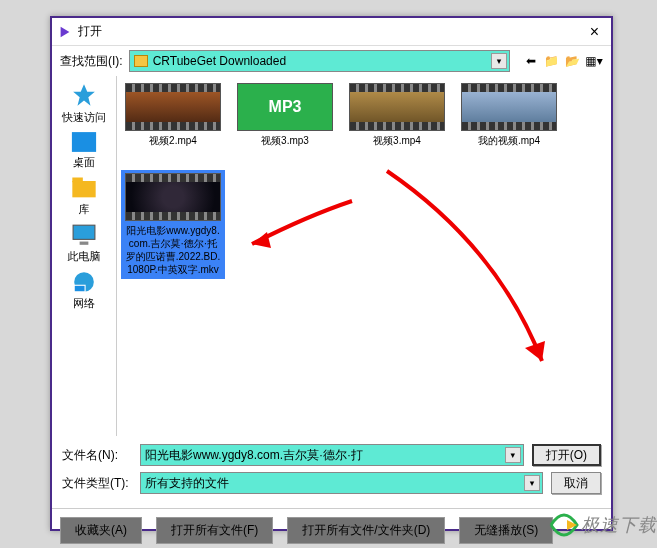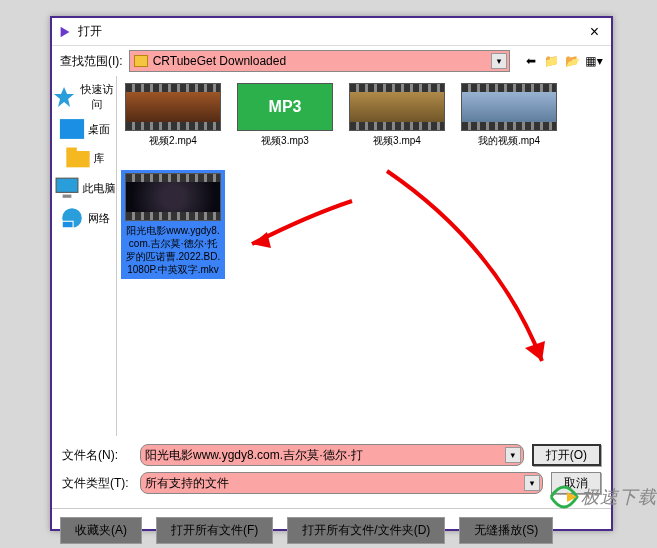--- a/index.html
+++ b/index.html
@@ -4,47 +4,47 @@
 <style>
 * { box-sizing: border-box; margin: 0; padding: 0; font-family: "Microsoft YaHei", "SimSun", sans-serif; }
 body { background: #d8d8d8; width: 657px; height: 548px; position: relative; overflow: hidden; }
 .outer { position: absolute; left: 50px; top: 16px; width: 563px; height: 515px; background: #fff; border: 2px solid #4a2a8a; box-shadow: 0 0 6px rgba(0,0,0,.3); }
 .titlebar { height: 28px; display: flex; align-items: center; padding: 0 6px; border-bottom: 1px solid #ddd; }
 .t-icon { width: 14px; height: 14px; margin-right: 6px; }
 .t-text { font-size: 12px; flex: 1; }
 .t-close { font-size: 16px; padding: 0 6px; cursor: pointer; }
 .row-lookup { display: flex; align-items: center; padding: 4px 8px; gap: 6px; }
 .lbl { font-size: 12px; white-space: nowrap; }
-.combo { flex: 1; height: 22px; border: 1px solid #888; display: flex; align-items: center; padding: 0 4px; font-size: 12px; background: #fca5a5; position: relative; }
+.combo { flex: 1; height: 22px; border: 1px solid #888; display: flex; align-items: center; padding: 0 4px; font-size: 12px; background: #5eead4; position: relative; }
 .combo .fico { width: 14px; height: 12px; background: #f5c542; border: 1px solid #b8860b; margin-right: 5px; }
 .combo .arrow { position: absolute; right: 2px; top: 2px; width: 16px; height: 16px; background: #e8e8e8; border: 1px solid #999; display: flex; align-items: center; justify-content: center; font-size: 9px; }
 .navicons { display: flex; gap: 3px; margin-left: 6px; }
 .navicons span { width: 18px; height: 18px; display: flex; align-items: center; justify-content: center; font-size: 12px; }
 .main { display: flex; height: 360px; }
 .sidebar { width: 64px; display: flex; flex-direction: column; align-items: center; padding-top: 6px; gap: 6px; }
-.s-item { display: flex; flex-direction: row; align-items: center; gap: 2px; cursor: pointer; }
+.s-item { display: flex; flex-direction: column; align-items: center; gap: 2px; cursor: pointer; }
 .s-item .lab { font-size: 11px; text-align: center; }
 .filearea { flex: 1; border-left: 1px solid #ccc; padding: 4px; display: flex; flex-wrap: wrap; align-content: flex-start; gap: 8px; overflow: auto; position: relative; }
 .file { width: 104px; display: flex; flex-direction: column; align-items: center; padding: 3px; cursor: pointer; }
 .file.selected { background: #3b82f6; }
 .thumb { width: 96px; height: 48px; background: #222; border: 1px solid #555; position: relative; display: flex; align-items: center; justify-content: center; }
 .filmstrip::before, .filmstrip::after { content: ""; position: absolute; left: 0; right: 0; height: 8px; background: repeating-linear-gradient(90deg,#333 0 6px,#888 6px 9px); }
 .filmstrip::before { top: 0; } .filmstrip::after { bottom: 0; }
 .mp3 { background: #2bb04c; color: #fff; font-weight: bold; font-size: 16px; }
 .fname { font-size: 10px; text-align: center; word-break: break-all; margin-top: 3px; line-height: 1.3; }
 .file.selected .fname { color: #000; }
 .bottom { padding: 8px 10px; }
 .brow { display: flex; align-items: center; gap: 8px; margin-bottom: 6px; }
 .brow .lbl { width: 70px; }
-.brow .combo { flex: 1; border-radius: 8px; }
+.brow .combo { flex: 1; }
 .btn { border: 1px solid #888; background: #e8e8e8; font-size: 12px; height: 22px; padding: 0 12px; cursor: pointer; box-shadow: 1px 1px 0 #aaa; }
 .btn.primary { border: 2px solid #333; }
 .footer { border-top: 1px solid #ccc; padding: 8px; display: flex; gap: 14px; justify-content: flex-start; }
 .footer .fbtn { border: 1px solid #999; background: #737373; font-size: 12px; padding: 4px 14px; cursor: pointer; }
-.watermark { position: absolute; right: 0; bottom: 36px; font-size: 18px; color: #888; font-style: italic; letter-spacing: 1px; pointer-events: none; display: flex; align-items: center; }
+.watermark { position: absolute; right: 0; bottom: 8px; font-size: 18px; color: #888; font-style: italic; letter-spacing: 1px; pointer-events: none; display: flex; align-items: center; }
 .arrow-svg { position: absolute; pointer-events: none; }
 </style>
 </head>
 <body>
 
 <div class="outer">
   <div class="titlebar">
     <svg class="t-icon" viewBox="0 0 16 16">
         <polygon points="3,2 13,8 3,14" fill="#6a3ad0"></polygon>
       </svg>

